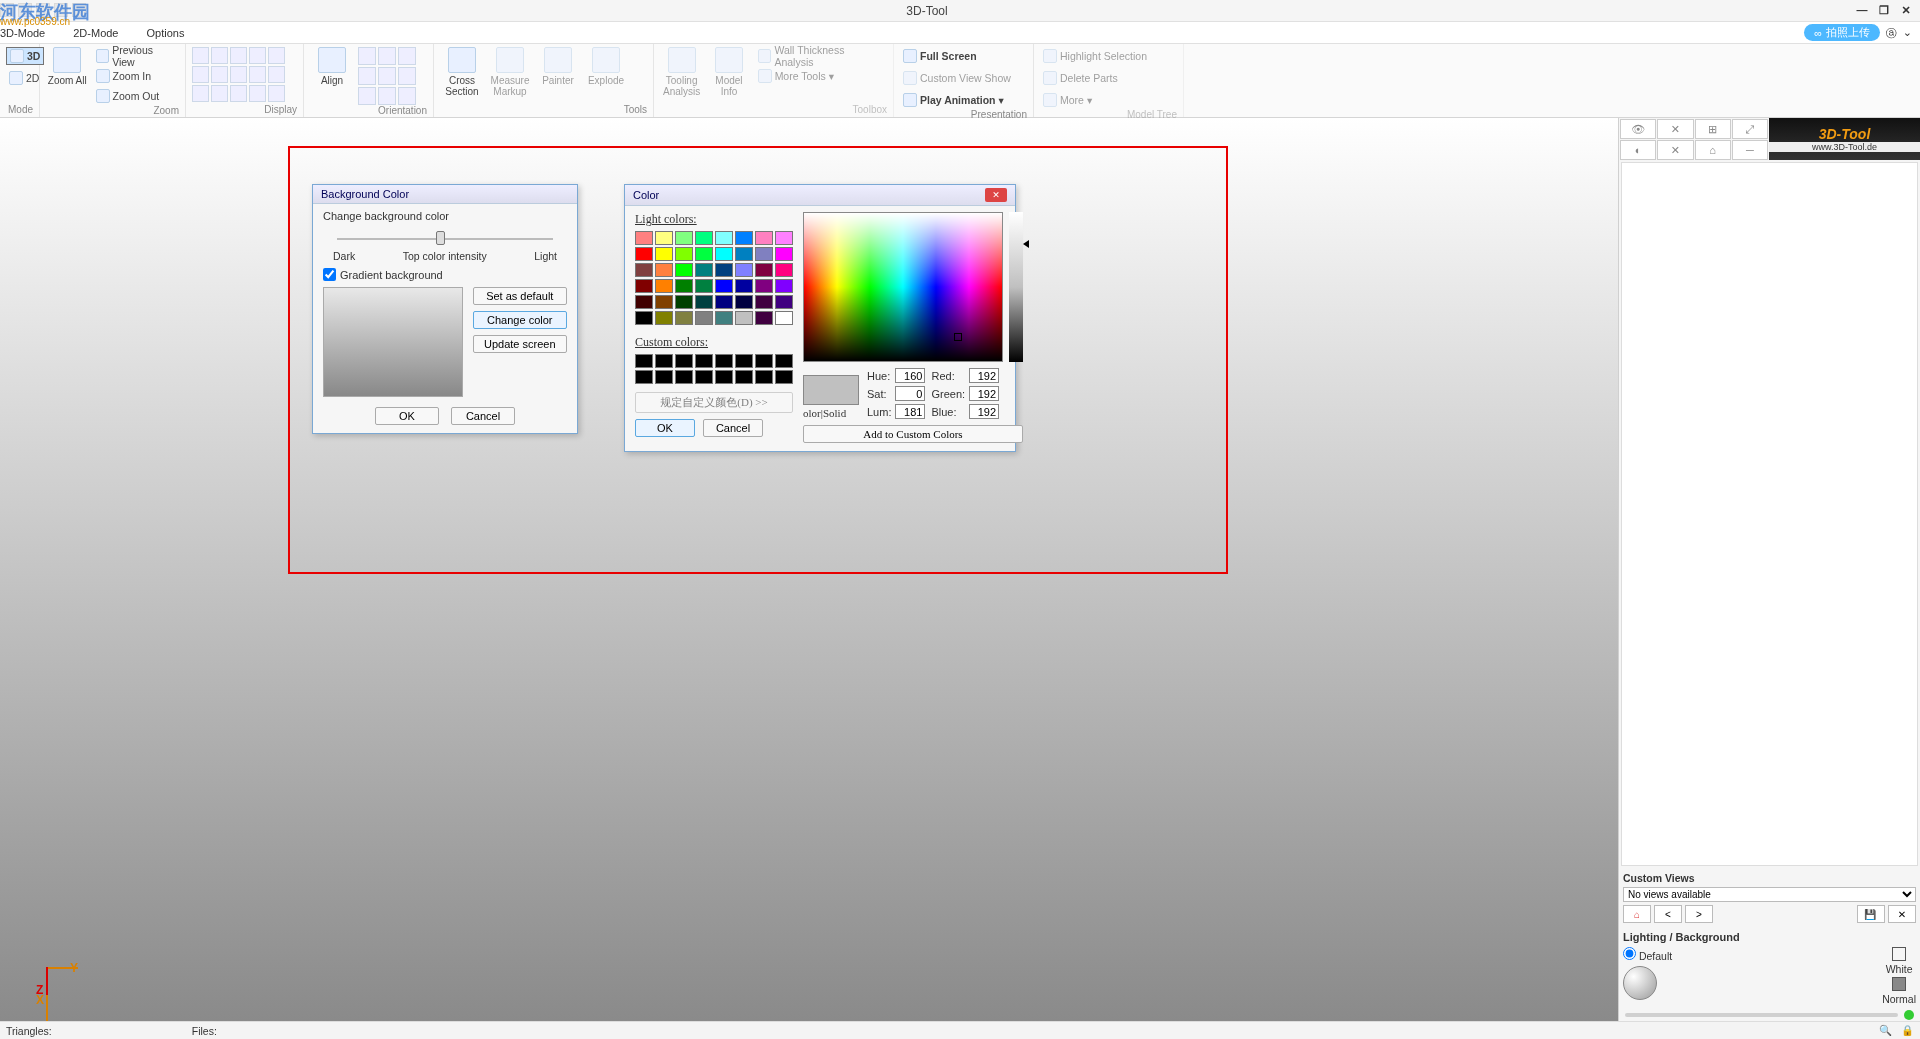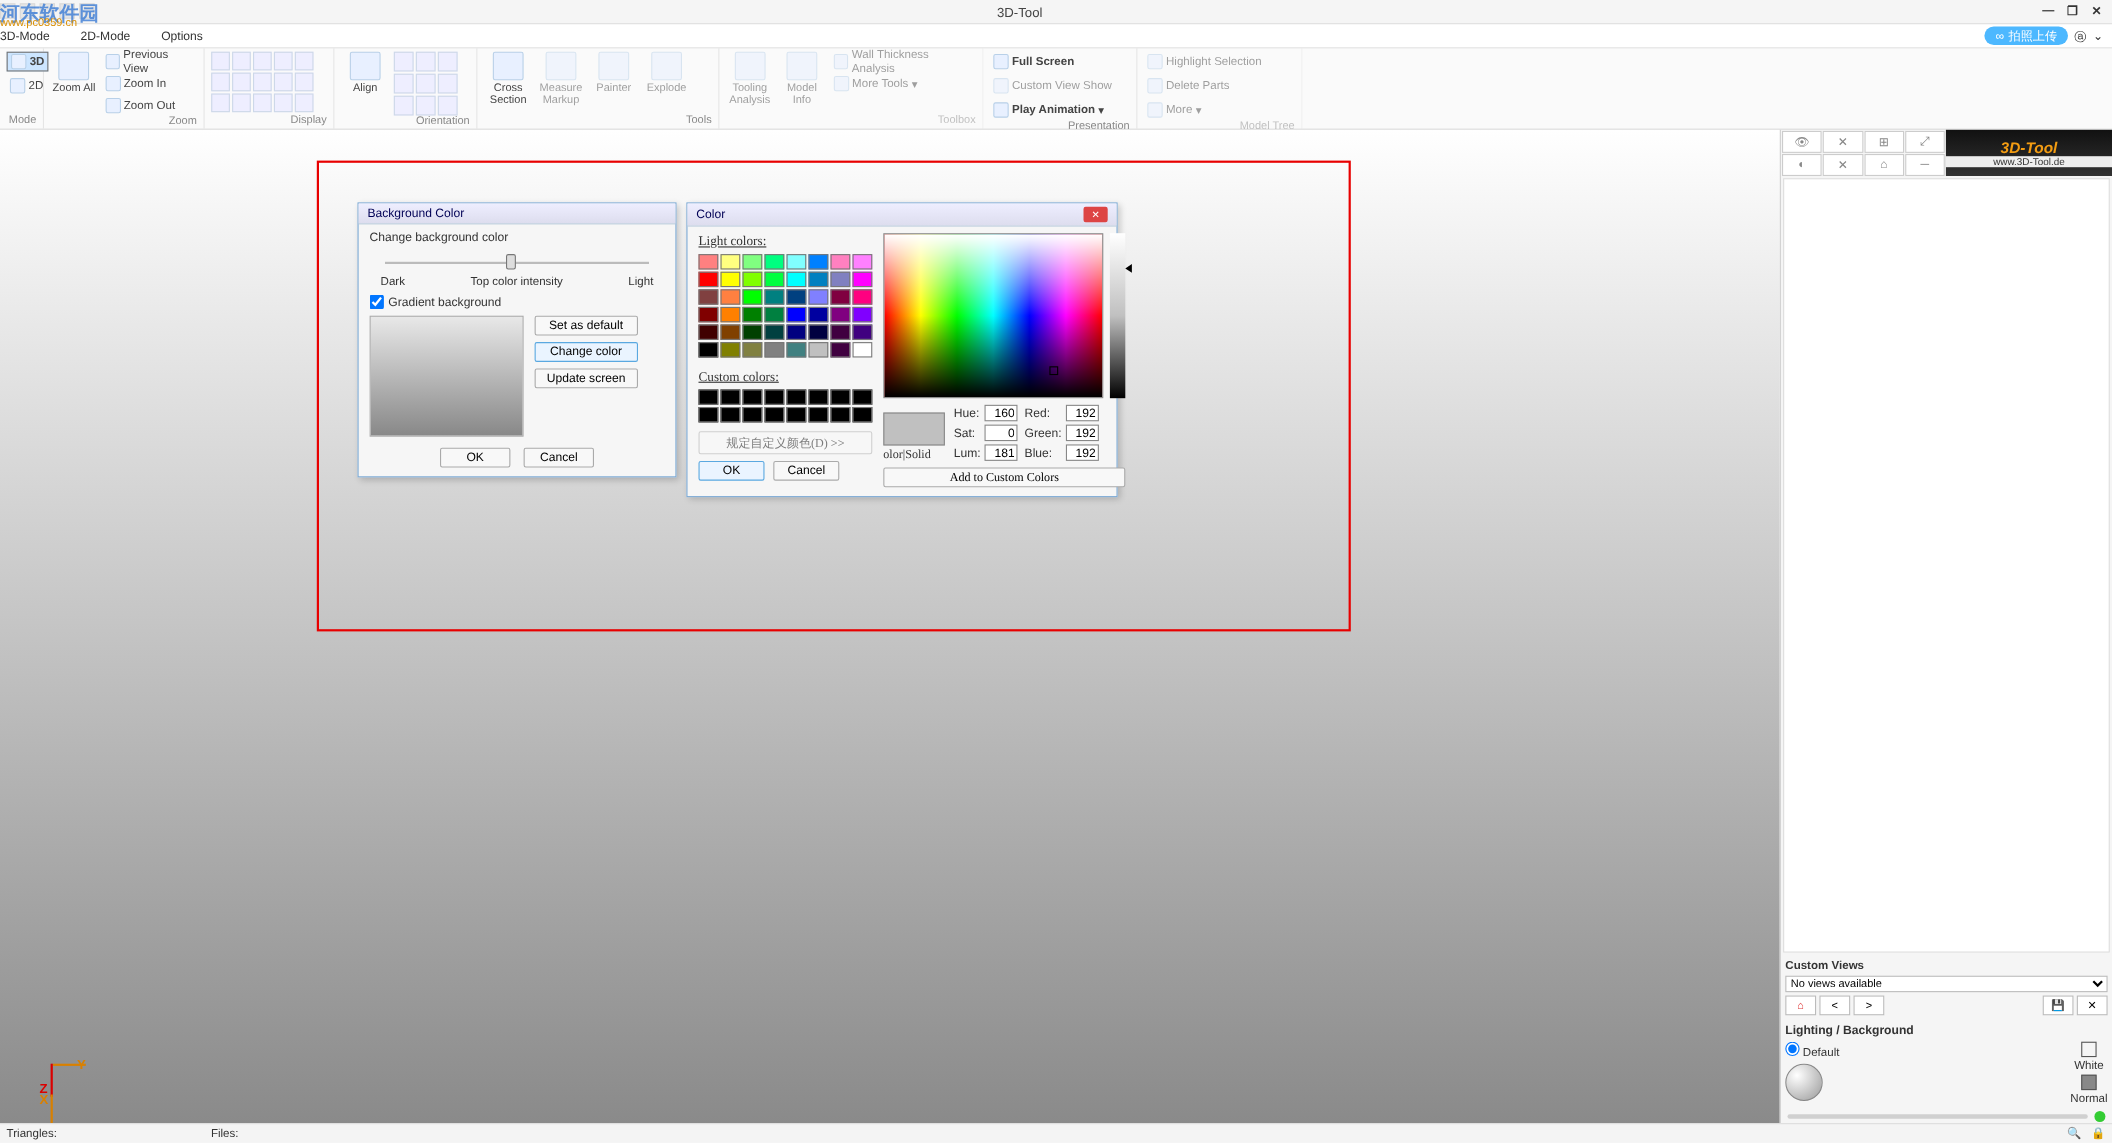--- a/index.html
+++ b/index.html
@@ -295,21 +295,21 @@
   <div class="hl" style="left:288px;top:28px;width:940px;height:428px"></div>
   <div class="axis">
     <span class="y">Y</span>
       <span class="z">Z</span>
       <span class="x">X</span>
     <div class="yl"></div>
       <div class="zl"></div>
       <div class="xl"></div>
   </div>
 
-  <div class="dialog" style="left:325px;top:66px;width:290px">
+  <div class="dialog" style="left:312px;top:66px;width:266px">
     <div class="dtitle">
         <span>Background Color</span>
       </div>
     <div class="dbody">
       <div style="font-size:11px;margin-bottom:8px">Change background color</div>
       <div class="slider" style="margin:0 14px">
         <div class="track"></div>
           <div class="thumb" style="left:46%"></div>
       </div>
       <div style="display:flex;justify-content:space-between;font-size:10.5px;margin:2px 10px 6px">

